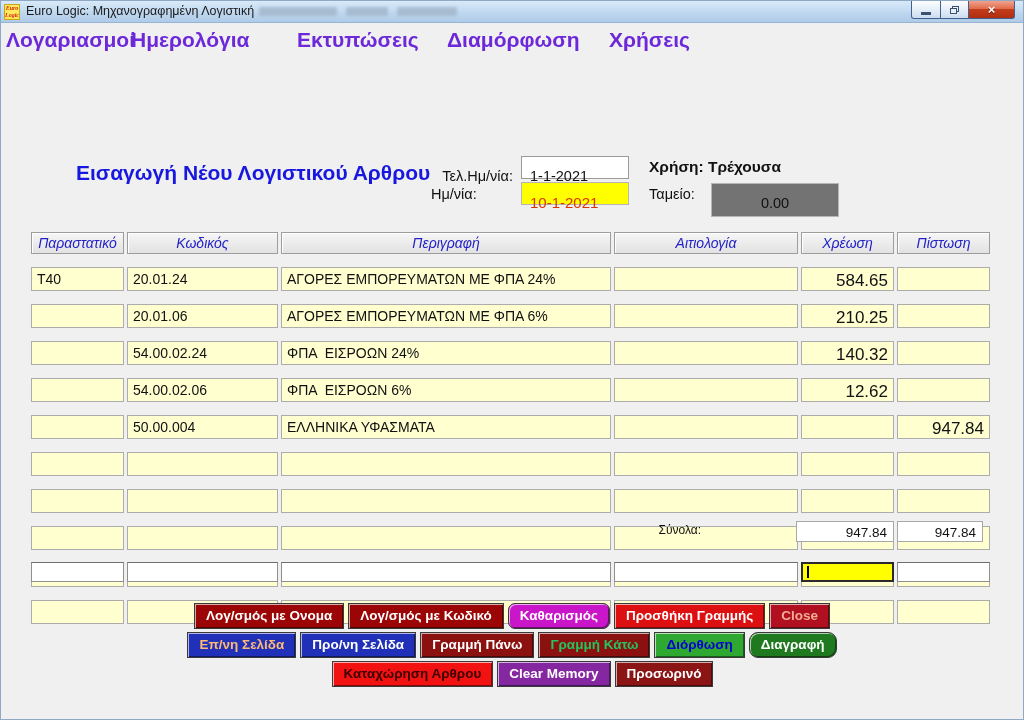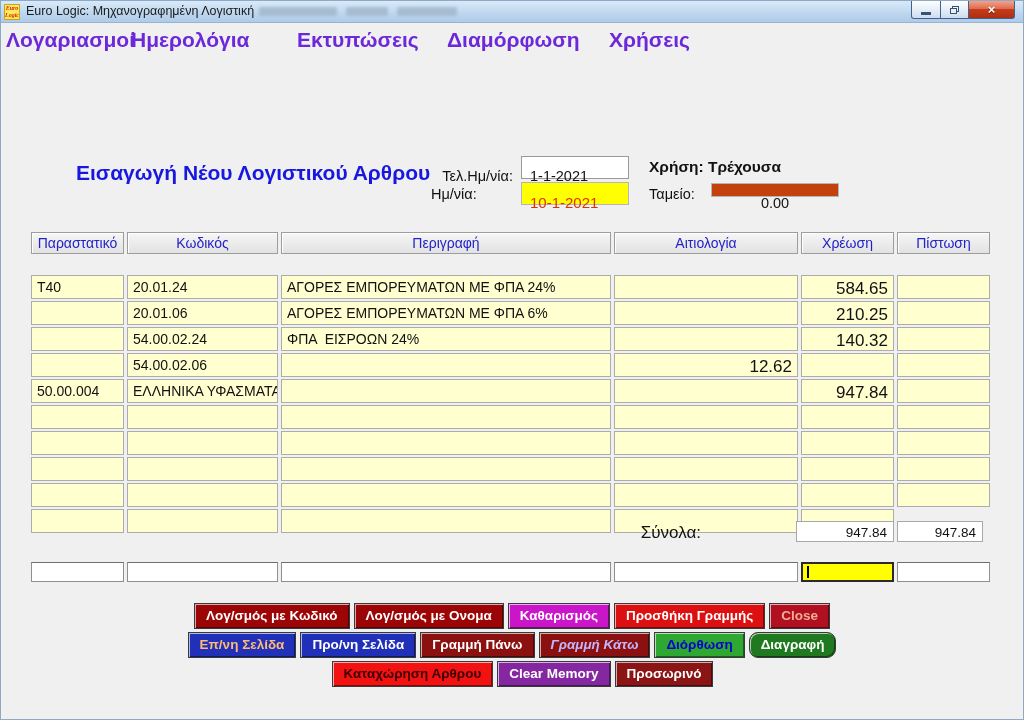--- a/index.html
+++ b/index.html
@@ -39,36 +39,36 @@
   
   .page-title { position:absolute; left:75px; top:160px; font-size:21px; font-weight:bold; color:#1717E0; white-space:nowrap; }
   .flabel { position:absolute; font-size:14.5px; color:#111; white-space:nowrap; }
   .lbl-lastdate { left:430px; top:159px; width:82px; text-align:right;margin-top:8px; }
   .lbl-date     { left:430px; top:185px; width:82px; text-align:left; }
   .lbl-usage    { left:648px; top:157px; font-weight:bold; font-size:15.5px; }
   .lbl-cash     { left:648px; top:185px; }
   .fbox { position:absolute; font-size:14.5px; color:#111; padding:11px 0 0 8px; }
   .box-lastdate { left:520px; top:155px; width:108px; height:23px; background:#FFF; border:1px solid #9A9A9A; }
   .box-date     { left:520px; top:181px; width:108px; height:23px; background:#FFFF00; border:1px solid #B5B5B5; color:#DD3300; font-size:15px; }
-  .box-cash     { left:710px; top:182px; width:128px; height:14px; background:#c2410c; border:1px solid #B5B5B5; text-align:center; padding-left:0; }
+  .box-cash     { left:710px; top:182px; width:128px; height:34px; background:#737373; border:1px solid #B5B5B5; text-align:center; padding-left:0; }
 
   
   .tgrid { position:absolute; left:30px; display:grid;
     grid-template-columns:93px 151px 330px 184px 93px 93px; column-gap:3px; }
-  .thead { top:231px; }
+  .thead { top:231px;font-style:italic; }
   .hc { height:22px; background:linear-gradient(#F6F6F6,#E2E2E2); border:1px solid #9D9D9D;
     box-shadow:inset 1px 1px 0 #FFF; color:#2222C8; font-size:14px; display:flex;
     align-items:center; justify-content:center; white-space:nowrap; }
-  .tbody { top:274px; row-gap:2px; }
+  .tbody { top:266px; row-gap:13px; }
   .bc { height:24px; background:#FFFFD0; border:1px solid #ACACAC; font-size:14px; color:#111;
     padding:3px 5px 0 5px; white-space:pre; overflow:hidden; }
   .bc.num { text-align:right; font-size:17px; }
 
   
-  .totals-label { position:absolute; left:540px; top:522px; width:160px; text-align:right; font-size:17px; color:#111; }
+  .totals-label { position:absolute; left:540px; top:522px; width:160px; text-align:right; font-size:12px; color:#111; }
   .total-box { position:absolute; top:520px; height:21px; background:#FFF; border:1px solid #A8A8A8;
     font-size:13.5px; color:#111; text-align:right; padding:3px 6px 0 0; }
   .tb-debit { left:795px; width:98px; }
   .tb-credit { left:896px; width:86px; }
 
   
   .entry { top:561px; }
   .entry-input { height:20px; background:#FFF; border:1px solid #8F8F8F; border-top-color:#6E6E6E; }
   .entry-input.focused { background:#FFFF00; border:2px solid #2A2A2A; position:relative; }
   .caret { position:absolute; left:4px; top:2px; width:1.5px; height:12px; background:#000; }
@@ -153,20 +153,21 @@
 
     <div class="bc"></div>
     <div class="bc">54.00.02.24</div>
     <div class="bc">ΦΠΑ  ΕΙΣΡΟΩΝ 24%</div>
     <div class="bc"></div>
     <div class="bc num">140.32</div>
     <div class="bc num"></div>
 
     <div class="bc"></div>
     <div class="bc">54.00.02.06</div>
+    <div class="bc">ΦΠΑ  ΕΙΣΡΟΩΝ 6%</div>
     <div class="bc"></div>
     <div class="bc num">12.62</div>
     <div class="bc num"></div>
 
     <div class="bc"></div>
     <div class="bc">50.00.004</div>
     <div class="bc">ΕΛΛΗΝΙΚΑ ΥΦΑΣΜΑΤΑ</div>
     <div class="bc"></div>
     <div class="bc num"></div>
     <div class="bc num">947.84</div>
@@ -217,31 +218,31 @@
     <div class="entry-input"></div>
     <div class="entry-input"></div>
     <div class="entry-input focused">
         <span class="caret"></span>
       </div>
     <div class="entry-input"></div>
   </div>
 
   <div class="btn-area">
     <div class="btn-row">
+      <button class="xbtn" style="background: rgb(156, 5, 5); color: rgb(255, 255, 255);">Λογ/σμός με Ονομα</button>
       <button class="xbtn" style="background: rgb(156, 5, 5); color: rgb(255, 255, 255);">Λογ/σμός με Κωδικό</button>
-      <button class="xbtn" style="background: rgb(156, 5, 5); color: rgb(255, 255, 255);">Λογ/σμός με Ονομα</button>
-      <button class="xbtn" style="background: rgb(200, 22, 200); color: rgb(255, 255, 255);">Καθαρισμός</button>
+      <button class="xbtn" style="background: rgb(200, 22, 200); color: rgb(255, 255, 255); border-radius: 7px;">Καθαρισμός</button>
       <button class="xbtn" style="background: rgb(220, 16, 16); color: rgb(255, 255, 255);">Προσθήκη Γραμμής</button>
       <button class="xbtn" style="background: rgb(176, 16, 32); color: rgb(242, 173, 147);">Close</button>
     </div>
     <div class="btn-row">
       <button class="xbtn" style="background: rgb(32, 48, 184); color: #fdba74;">Επ/νη Σελίδα</button>
       <button class="xbtn" style="background: rgb(32, 48, 184); color: rgb(255, 255, 255);">Προ/νη Σελίδα</button>
       <button class="xbtn" style="background: rgb(139, 16, 16); color: rgb(255, 255, 255);">Γραμμή Πάνω</button>
-      <button class="xbtn" style="background: rgb(139, 16, 16); color: #c4b5fd; font-style: italic;">Γραμμή Κάτω</button>
+      <button class="xbtn" style="background: rgb(139, 16, 16); color: #22c55e;">Γραμμή Κάτω</button>
       <button class="xbtn" style="background: rgb(47, 168, 50); color: rgb(0, 0, 208);">Διόρθωση</button>
       <button class="xbtn" style="background: rgb(31, 122, 31); color: rgb(255, 255, 255); border-radius: 9px;">Διαγραφή</button>
     </div>
     <div class="btn-row">
       <button class="xbtn" style="background: rgb(242, 18, 18); color: rgb(60, 0, 0); margin-left: 21px;">Καταχώρηση Αρθρου</button>
       <button class="xbtn" style="background: rgb(132, 39, 160); color: #ffffff;">Clear Memory</button>
       <button class="xbtn" style="background: rgb(139, 21, 21); color: rgb(255, 255, 255);">Προσωρινό</button>
     </div>
   </div>
 

